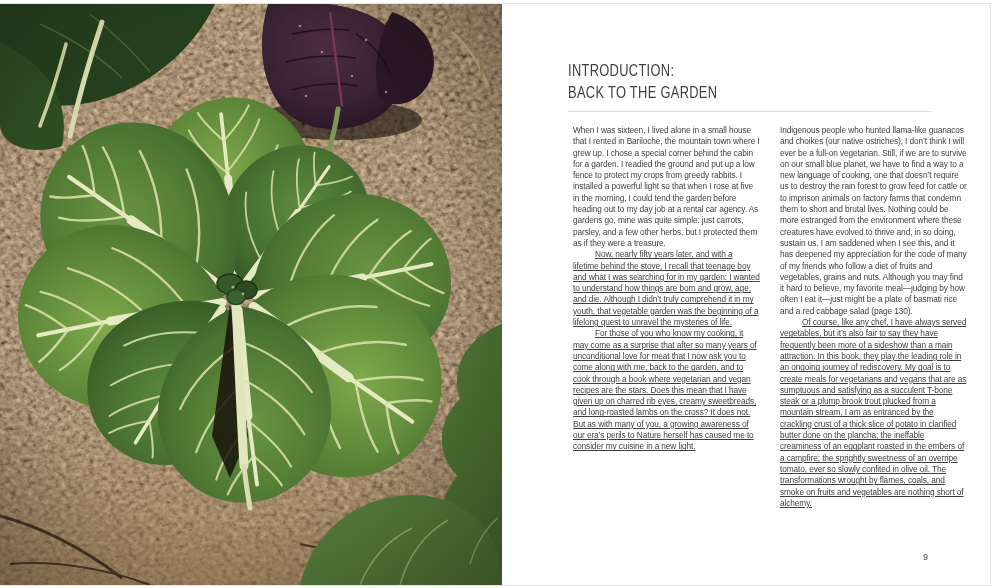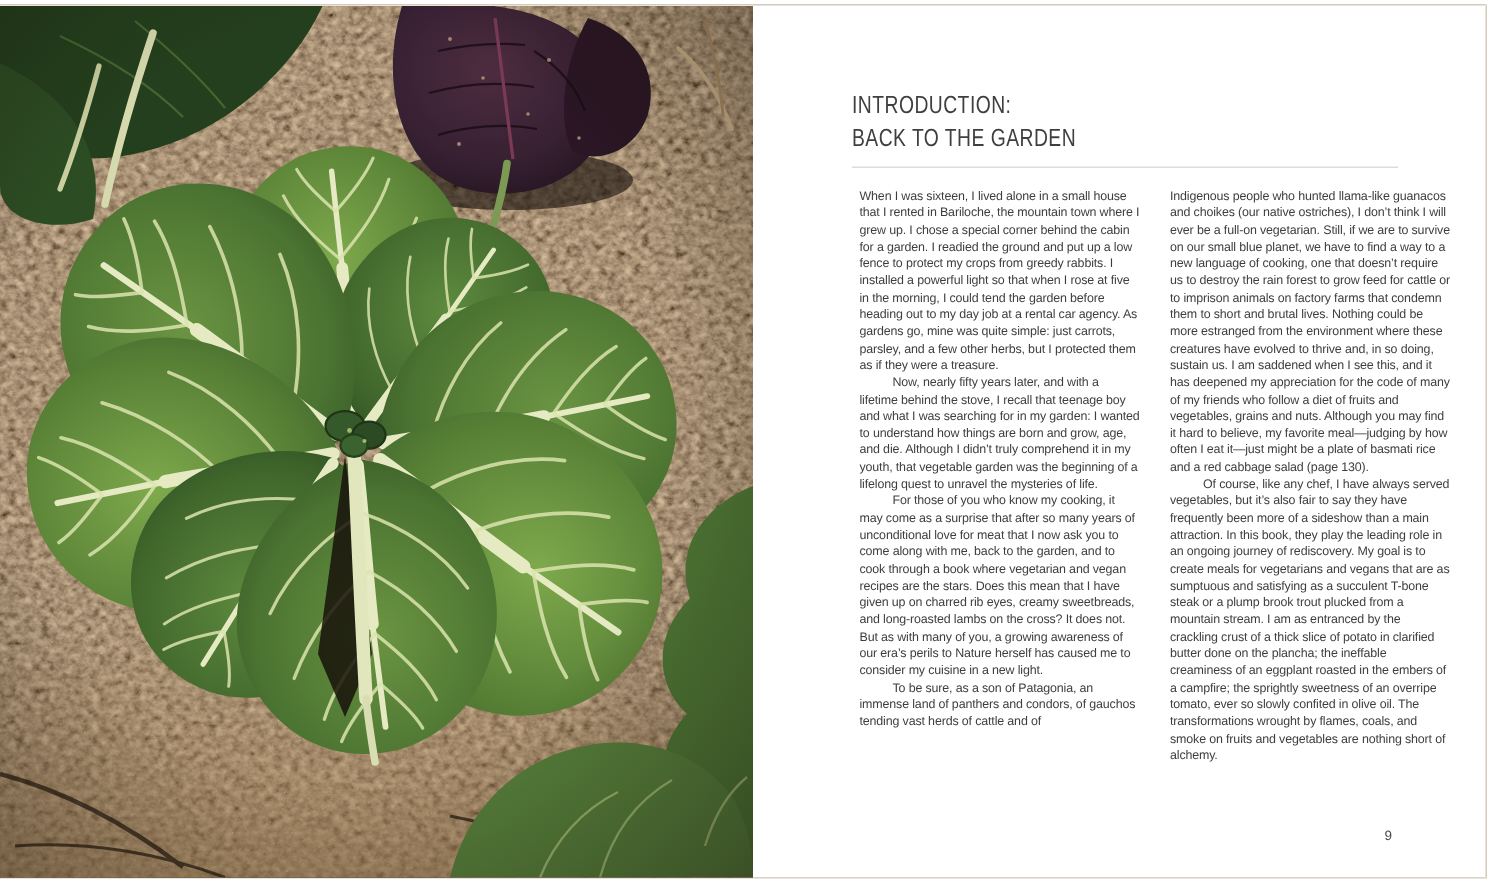--- a/index.html
+++ b/index.html
@@ -26,21 +26,21 @@
     letter-spacing:0.4px;white-space:nowrap;
   }
   .rule{
     position:absolute;left:66px;top:107px;width:364px;height:1px;background:#dcdcdc;
   }
   .columns{
     position:absolute;left:71px;top:121px;width:394px;display:flex;gap:20px;
   }
   .col{width:192px;color:#3e3e3e;font-size:8.3px;line-height:11.3px;letter-spacing:-0.1px;}
   .col p{margin:0;text-align:left;}
-  .col p.indent{text-indent:22px;}
+  .col p.indent{text-indent:22px;text-decoration:underline;}
   .page-number{
     position:absolute;right:62px;bottom:23px;font-size:9px;color:#4a4a4a;
   }
 </style>
 </head>
 <body>
 
 <div class="spread">
 
   <div class="photo-page">
@@ -190,21 +190,20 @@
     <div class="heading">
       <div>INTRODUCTION:</div>
       <div>BACK TO THE GARDEN</div>
     </div>
     <div class="rule"></div>
     <div class="columns">
       <div class="col">
           <p class="">When I was sixteen, I lived alone in a small house that I rented in Bariloche, the mountain town where I grew up. I chose a special corner behind the cabin for a garden. I readied the ground and put up a low fence to protect my crops from greedy rabbits. I installed a powerful light so that when I rose at five in the morning, I could tend the garden before heading out to my day job at a rental car agency. As gardens go, mine was quite simple: just carrots, parsley, and a few other herbs, but I protected them as if they were a treasure.</p>
           <p class="indent">Now, nearly fifty years later, and with a lifetime behind the stove, I recall that teenage boy and what I was searching for in my garden: I wanted to understand how things are born and grow, age, and die. Although I didn’t truly comprehend it in my youth, that vegetable garden was the beginning of a lifelong quest to unravel the mysteries of life.</p>
           <p class="indent">For those of you who know my cooking, it may come as a surprise that after so many years of unconditional love for meat that I now ask you to come along with me, back to the garden, and to cook through a book where vegetarian and vegan recipes are the stars. Does this mean that I have given up on charred rib eyes, creamy sweetbreads, and long-roasted lambs on the cross? It does not. But as with many of you, a growing awareness of our era’s perils to Nature herself has caused me to consider my cuisine in a new light.</p>
-          <p class="indent">To be sure, as a son of Patagonia, an immense land of panthers and condors, of gauchos tending vast herds of cattle and of</p>
         </div>
       <div class="col">
           <p class="">Indigenous people who hunted llama-like guanacos and choikes (our native ostriches), I don’t think I will ever be a full-on vegetarian. Still, if we are to survive on our small blue planet, we have to find a way to a new language of cooking, one that doesn’t require us to destroy the rain forest to grow feed for cattle or to imprison animals on factory farms that condemn them to short and brutal lives. Nothing could be more estranged from the environment where these creatures have evolved to thrive and, in so doing, sustain us. I am saddened when I see this, and it has deepened my appreciation for the code of many of my friends who follow a diet of fruits and vegetables, grains and nuts. Although you may find it hard to believe, my favorite meal—judging by how often I eat it—just might be a plate of basmati rice and a red cabbage salad (page 130).</p>
           <p class="indent">Of course, like any chef, I have always served vegetables, but it’s also fair to say they have frequently been more of a sideshow than a main attraction. In this book, they play the leading role in an ongoing journey of rediscovery. My goal is to create meals for vegetarians and vegans that are as sumptuous and satisfying as a succulent T-bone steak or a plump brook trout plucked from a mountain stream. I am as entranced by the crackling crust of a thick slice of potato in clarified butter done on the plancha; the ineffable creaminess of an eggplant roasted in the embers of a campfire; the sprightly sweetness of an overripe tomato, ever so slowly confited in olive oil. The transformations wrought by flames, coals, and smoke on fruits and vegetables are nothing short of alchemy.</p>
         </div>
     </div>
     <div class="page-number">9</div>
   </div>
 
 </div>

